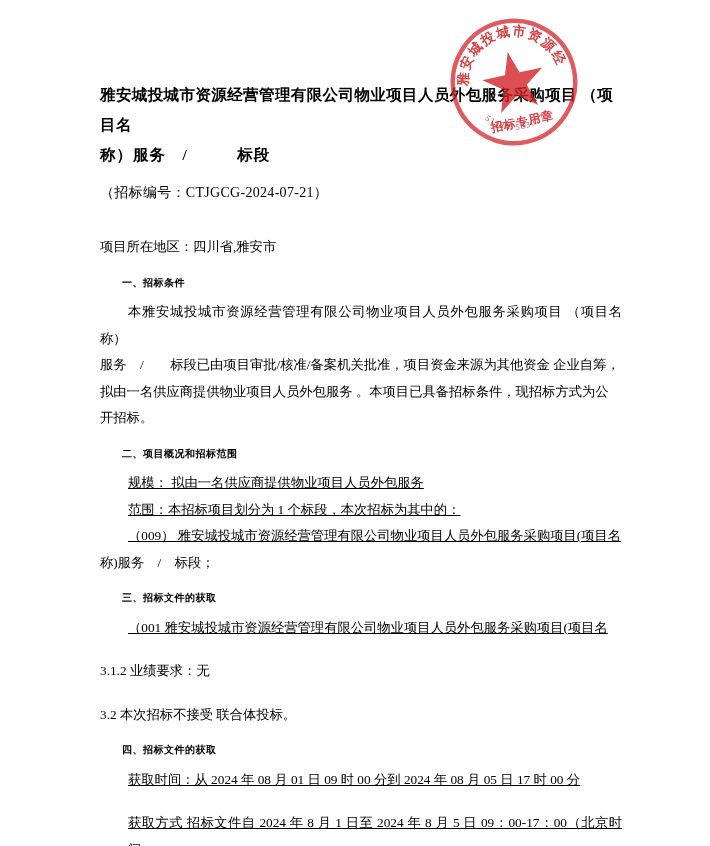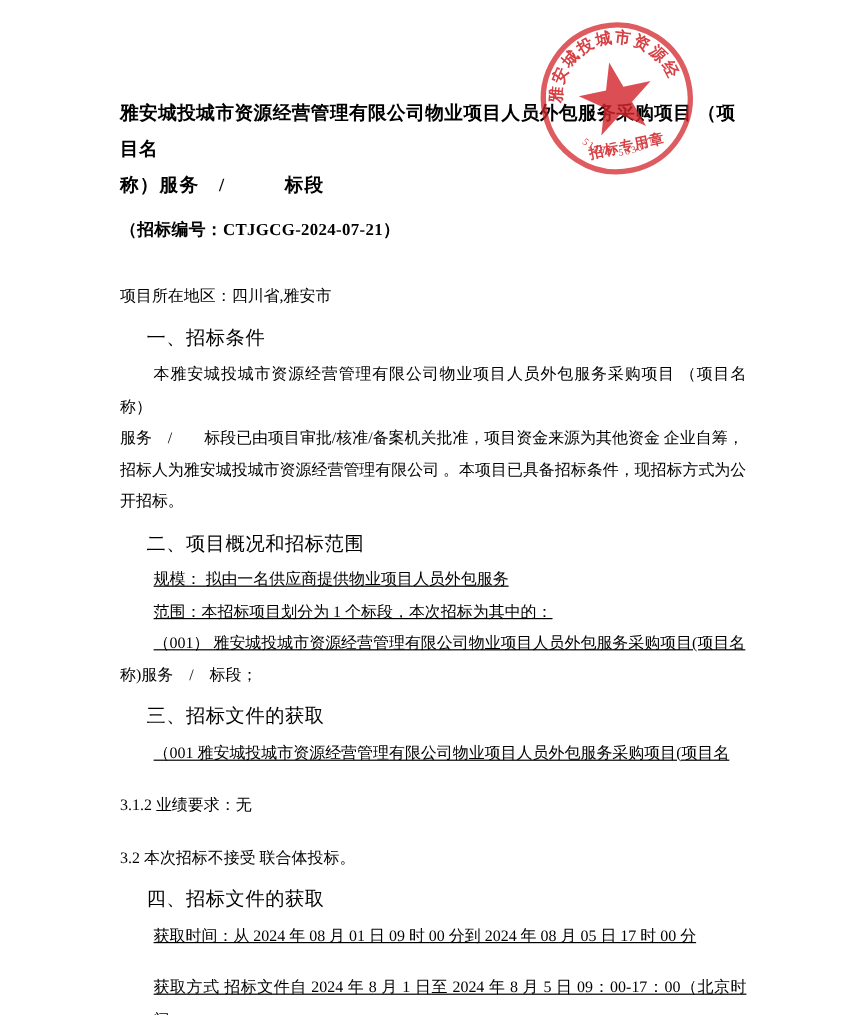--- a/index.html
+++ b/index.html
@@ -46,34 +46,34 @@
   .title-line {
     display: block;
   }
   .title-line.l2 {
     letter-spacing: 1px;
   }
   .code-line {
     display: block;
     margin-top: 8px;
     font-size: 14px;
-    font-weight: bold;
+    font-weight: normal;
     letter-spacing: 0.3px;
   }
 
   
   .body {
     margin-top: 26px;
     font-size: 13.3px;
     line-height: 26.5px;
     text-align: justify;
   }
   .heading {
-    font-weight: normal;
-    font-size: 16px;
+    font-weight: bold;
+    font-size: 10px;
     margin-top: 9px;
     margin-bottom: 3px;
     text-indent: 22px;
     letter-spacing: 0.5px;
   }
   .para {
     text-indent: 28px;
     margin: 0;
     font-family: Liberation Serif, serif;
   }
@@ -116,27 +116,27 @@
     <span class="code-line">（招标编号：CTJGCG-2024-07-21）</span>
   </div>
 
   <div class="body">
 
     <p class="plain mt10">项目所在地区：四川省,雅安市</p>
 
     <p class="heading">一、招标条件</p>
     <p class="para">本雅安城投城市资源经营管理有限公司物业项目人员外包服务采购项目 （项目名称）</p>
     <p class="plain">服务　/　　标段已由项目审批/核准/备案机关批准，项目资金来源为其他资金 企业自筹，</p>
-    <p class="plain">招标人为雅安城投城市资源经营管理有限公司 。本项目已具备招标条件，现招标方式为公</p>
+    <p class="plain">拟由一名供应商提供物业项目人员外包服务 。本项目已具备招标条件，现招标方式为公</p>
     <p class="plain">开招标。</p>
 
     <p class="heading">二、项目概况和招标范围</p>
     <p class="para-hang">规模：  拟由一名供应商提供物业项目人员外包服务</p>
     <p class="para-hang">范围：本招标项目划分为 1 个标段，本次招标为其中的：</p>
-    <p class="para-hang">（001）  雅安城投城市资源经营管理有限公司物业项目人员外包服务采购项目(项目名</p>
+    <p class="para-hang">（009）  雅安城投城市资源经营管理有限公司物业项目人员外包服务采购项目(项目名</p>
     <p class="plain">称)服务　/　标段；</p>
 
     <p class="heading">三、招标文件的获取</p>
     <p class="para-hang">（001  雅安城投城市资源经营管理有限公司物业项目人员外包服务采购项目(项目名</p>
     <p class="plain mt3">3.1.2 业绩要求：无</p>
     <p class="plain mt3">3.2 本次招标不接受  联合体投标。</p>
 
     <p class="heading">四、招标文件的获取</p>
     <p class="para-hang">获取时间：从 2024 年 08 月 01 日  09 时 00 分到 2024 年 08 月 05 日  17 时 00 分</p>
     <p class="para-hang mt3">获取方式  招标文件自 2024 年 8 月 1 日至 2024 年 8 月 5 日 09：00-17：00（北京时间，</p>

